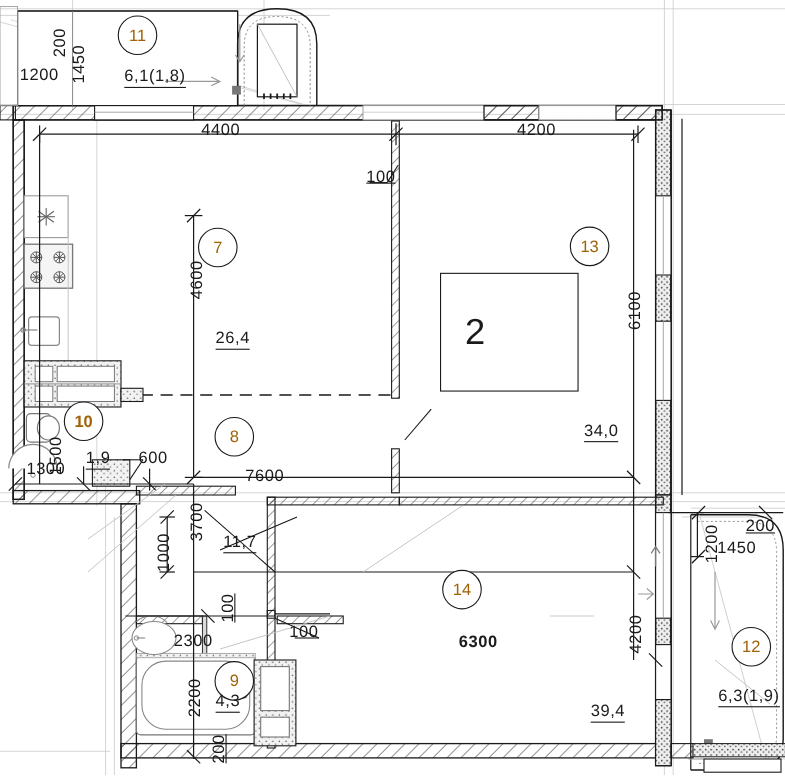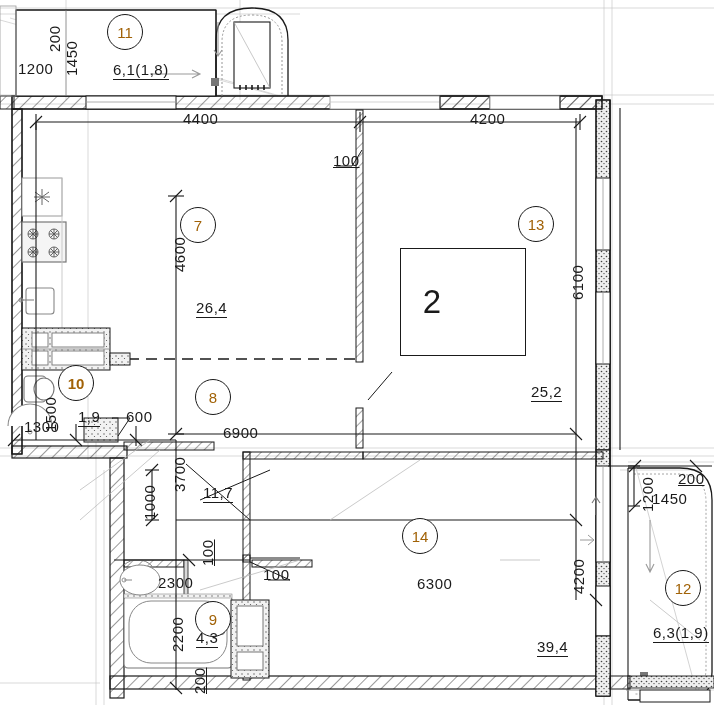--- a/index.html
+++ b/index.html
@@ -334,33 +334,33 @@
 <div class="roomnum" style="left:107px;top:14px;">11</div>
 <div class="roomnum" style="left:665px;top:570px;">12</div>
 <div class="roomnum" style="left:518px;top:206px;">13</div>
 <div class="roomnum" style="left:402px;top:518px;">14</div>
 
 <span class="txt area" style="left:180px;top:299px;margin-left:16px;">26,4</span>
 <span class="txt area" style="left:196px;top:629px;">4,3</span>
 <span class="txt area" style="left:78px;top:408px;">1,9</span>
 <span class="txt area" style="left:103px;top:61px;margin-left:10px;">6,1(1,8)</span>
 <span class="txt area" style="left:653px;top:624px;">6,3(1,9)</span>
-<span class="txt area" style="left:531px;top:383px;">25,2</span>
+<span class="txt area" style="left:531px;top:383px;">34,0</span>
 <span class="txt area" style="left:537px;top:638px;">39,4</span>
 <span class="txt area" style="left:203px;top:484px;">11,7</span>
 
 <span class="txt dim" style="left:18px;top:60px;">1200</span>
 <span class="txt dim" style="left:183px;top:110px;">4400</span>
 <span class="txt dim" style="left:470px;top:110px;">4200</span>
 <span class="txt dim" style="left:24px;top:418px;">1300</span>
 <span class="txt dim" style="left:126px;top:408px;">600</span>
-<span class="txt dim" style="left:223px;top:424px;">6900</span>
+<span class="txt dim" style="left:223px;top:424px;">7600</span>
 <span class="txt dim" style="left:158px;top:574px;">2300</span>
 <span class="txt dim" style="left:263px;top:566px;">100</span>
-<span class="txt dim" style="left:417px;top:575px;">6300</span>
+<span class="txt dim" style="left:417px;top:575px;font-weight:bold;">6300</span>
 <span class="txt dim" style="left:333px;top:152px;text-decoration:underline;">100</span>
 <span class="txt dim" style="left:652px;top:490px;">1450</span>
 <span class="txt dim" style="left:678px;top:470px;text-decoration:underline;">200</span>
 
 <span class="txt dimv" style="left:46px;top:52px;">200</span>
 <span class="txt dimv" style="left:63px;top:76px;">1450</span>
 <span class="txt dimv" style="left:171px;top:272px;">4600</span>
 <span class="txt dimv" style="left:569px;top:300px;">6100</span>
 <span class="txt dimv" style="left:42px;top:432px;">1500</span>
 <span class="txt dimv" style="left:171px;top:492px;">3700</span>

